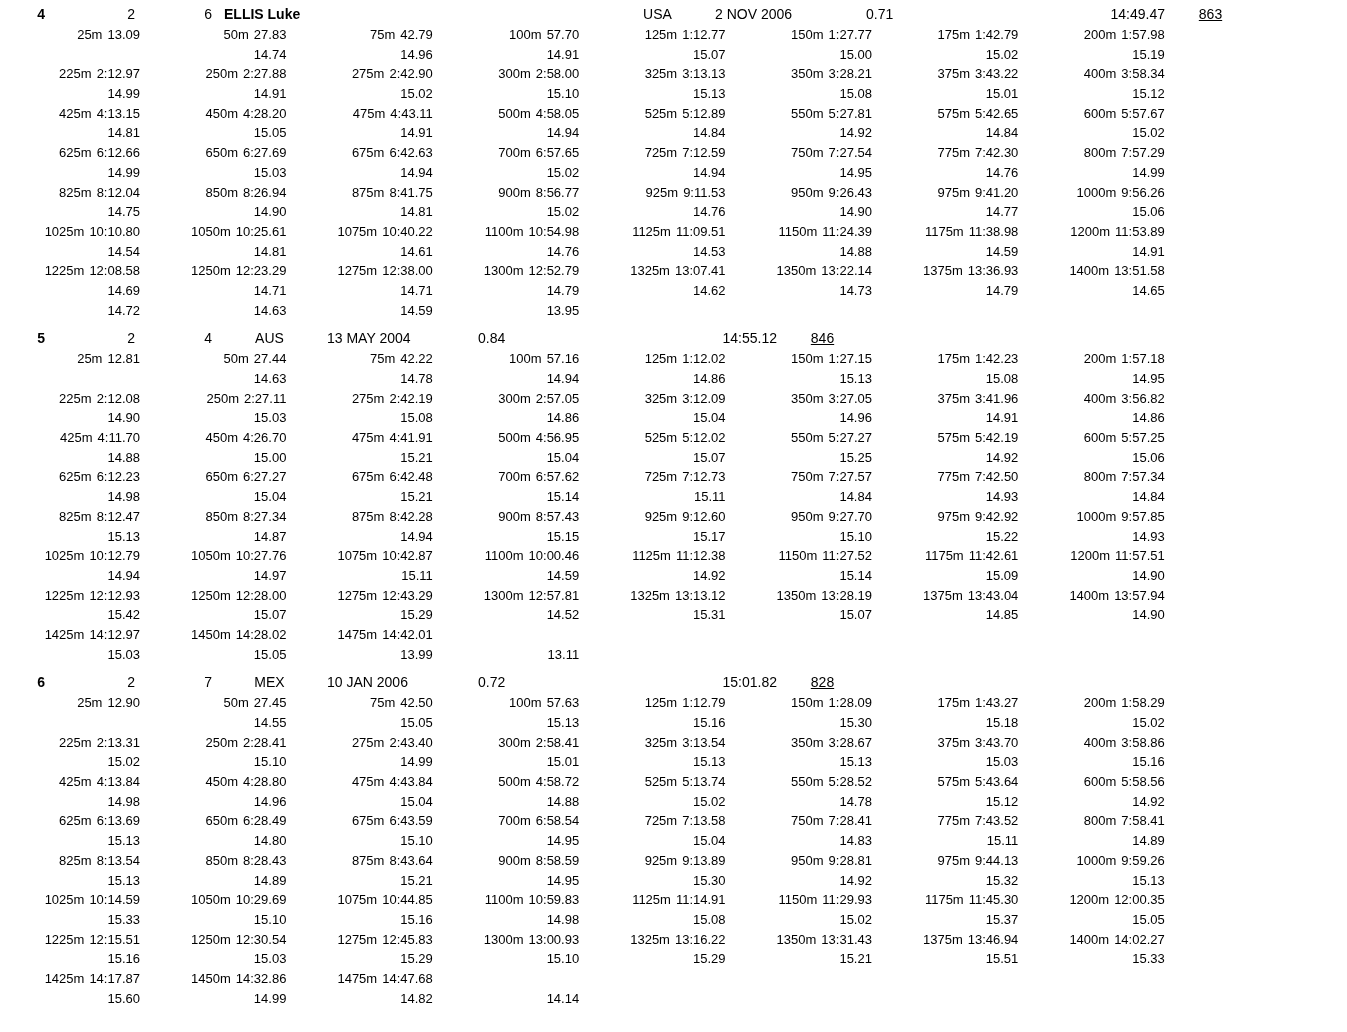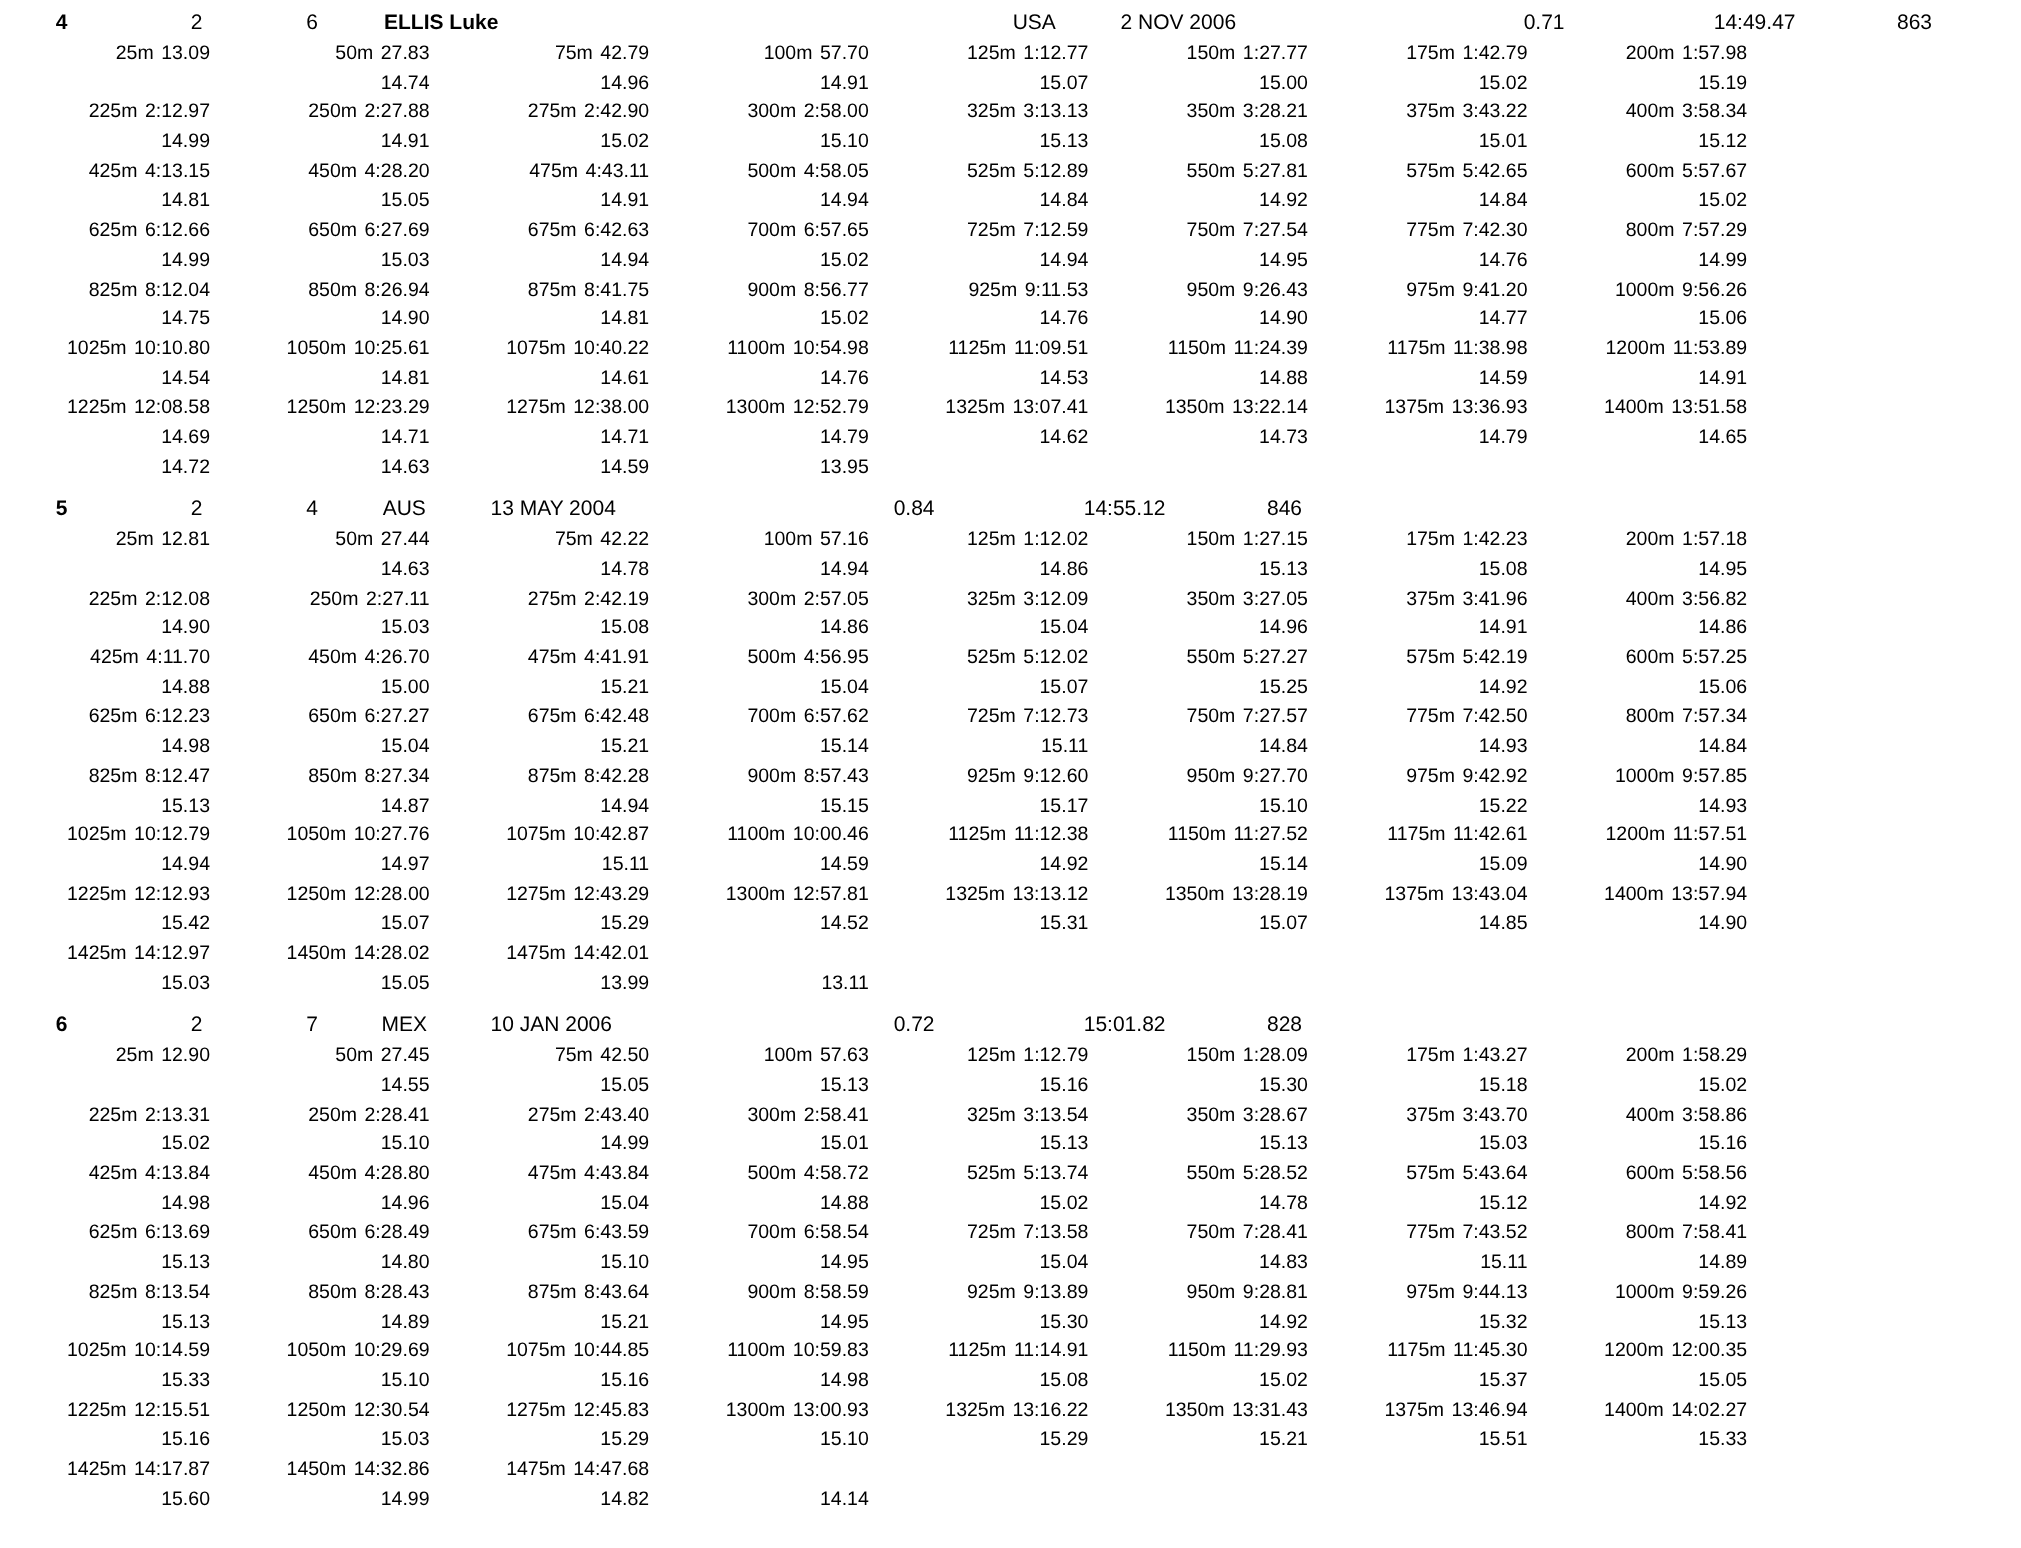--- a/index.html
+++ b/index.html
@@ -21,26 +21,26 @@
   .hdr {
     display: flex;
     height: 21px;
     line-height: 21px;
     font-size: 14px;
     white-space: nowrap;
   }
   .c-rank   { width: 45px;  text-align: right; font-weight: bold; }
   .c-heat   { width: 90px;  text-align: right; }
   .c-lane   { width: 77px;  text-align: right; }
-  .c-name   { width: 388px; text-align: left; padding-left: 12px; font-weight: bold; box-sizing: border-box; margin-left: 32px; }
+  .c-name   { width: 388px; text-align: left; padding-left: 12px; font-weight: bold; box-sizing: border-box; }
   .c-nation { width: 115px; text-align: center; }
   .c-date   { width: 151px; text-align: left; }
-  .c-rt     { width: 145px; text-align: right; }
+  .c-rt     { width: 145px; text-align: left; }
   .c-ft     { width: 154px; text-align: right; font-weight: normal; }
-  .c-pts    { width: 91px;  text-align: right; }
+  .c-pts    { width: 91px;  text-align: center; text-decoration: underline; }
   .srow {
     display: grid;
     grid-template-columns: 140px repeat(7, 146.4px);
     height: 19.7px;
     line-height: 19.7px;
     white-space: nowrap;
   }
   .scell { text-align: right; }
   .stime { margin-left: 5px; }
 </style>

